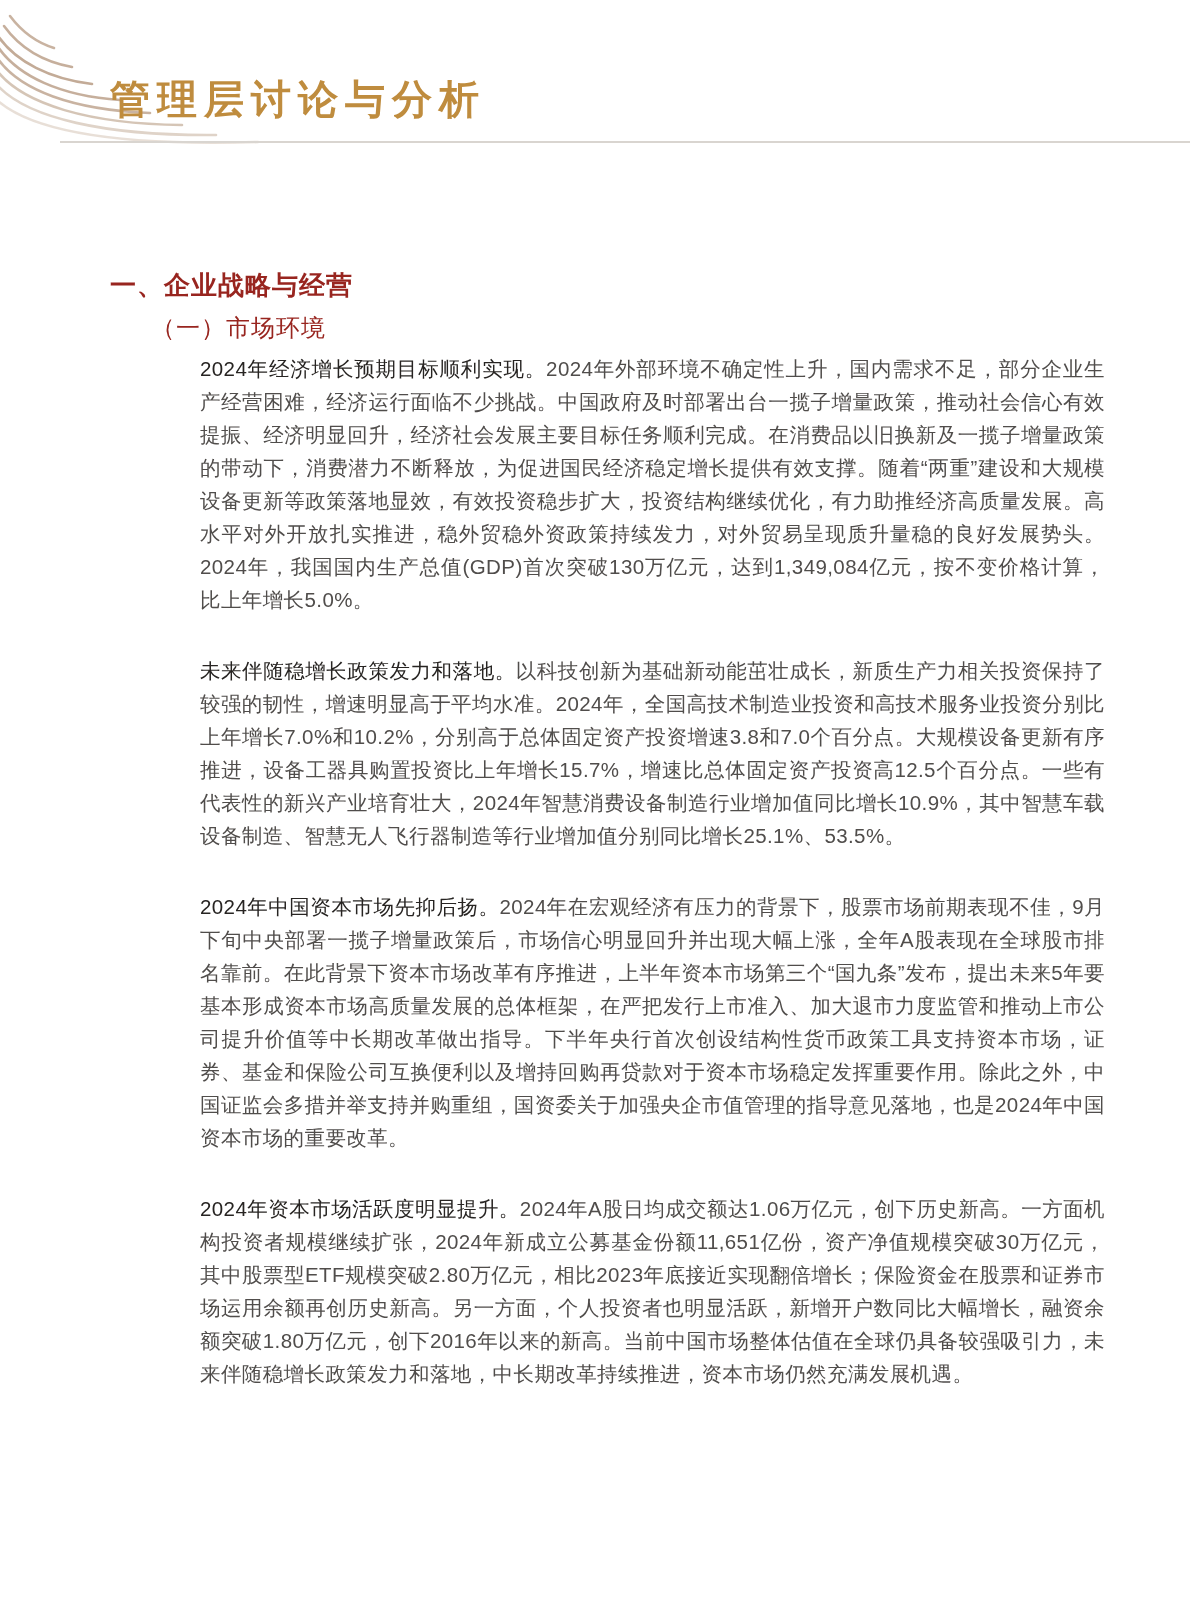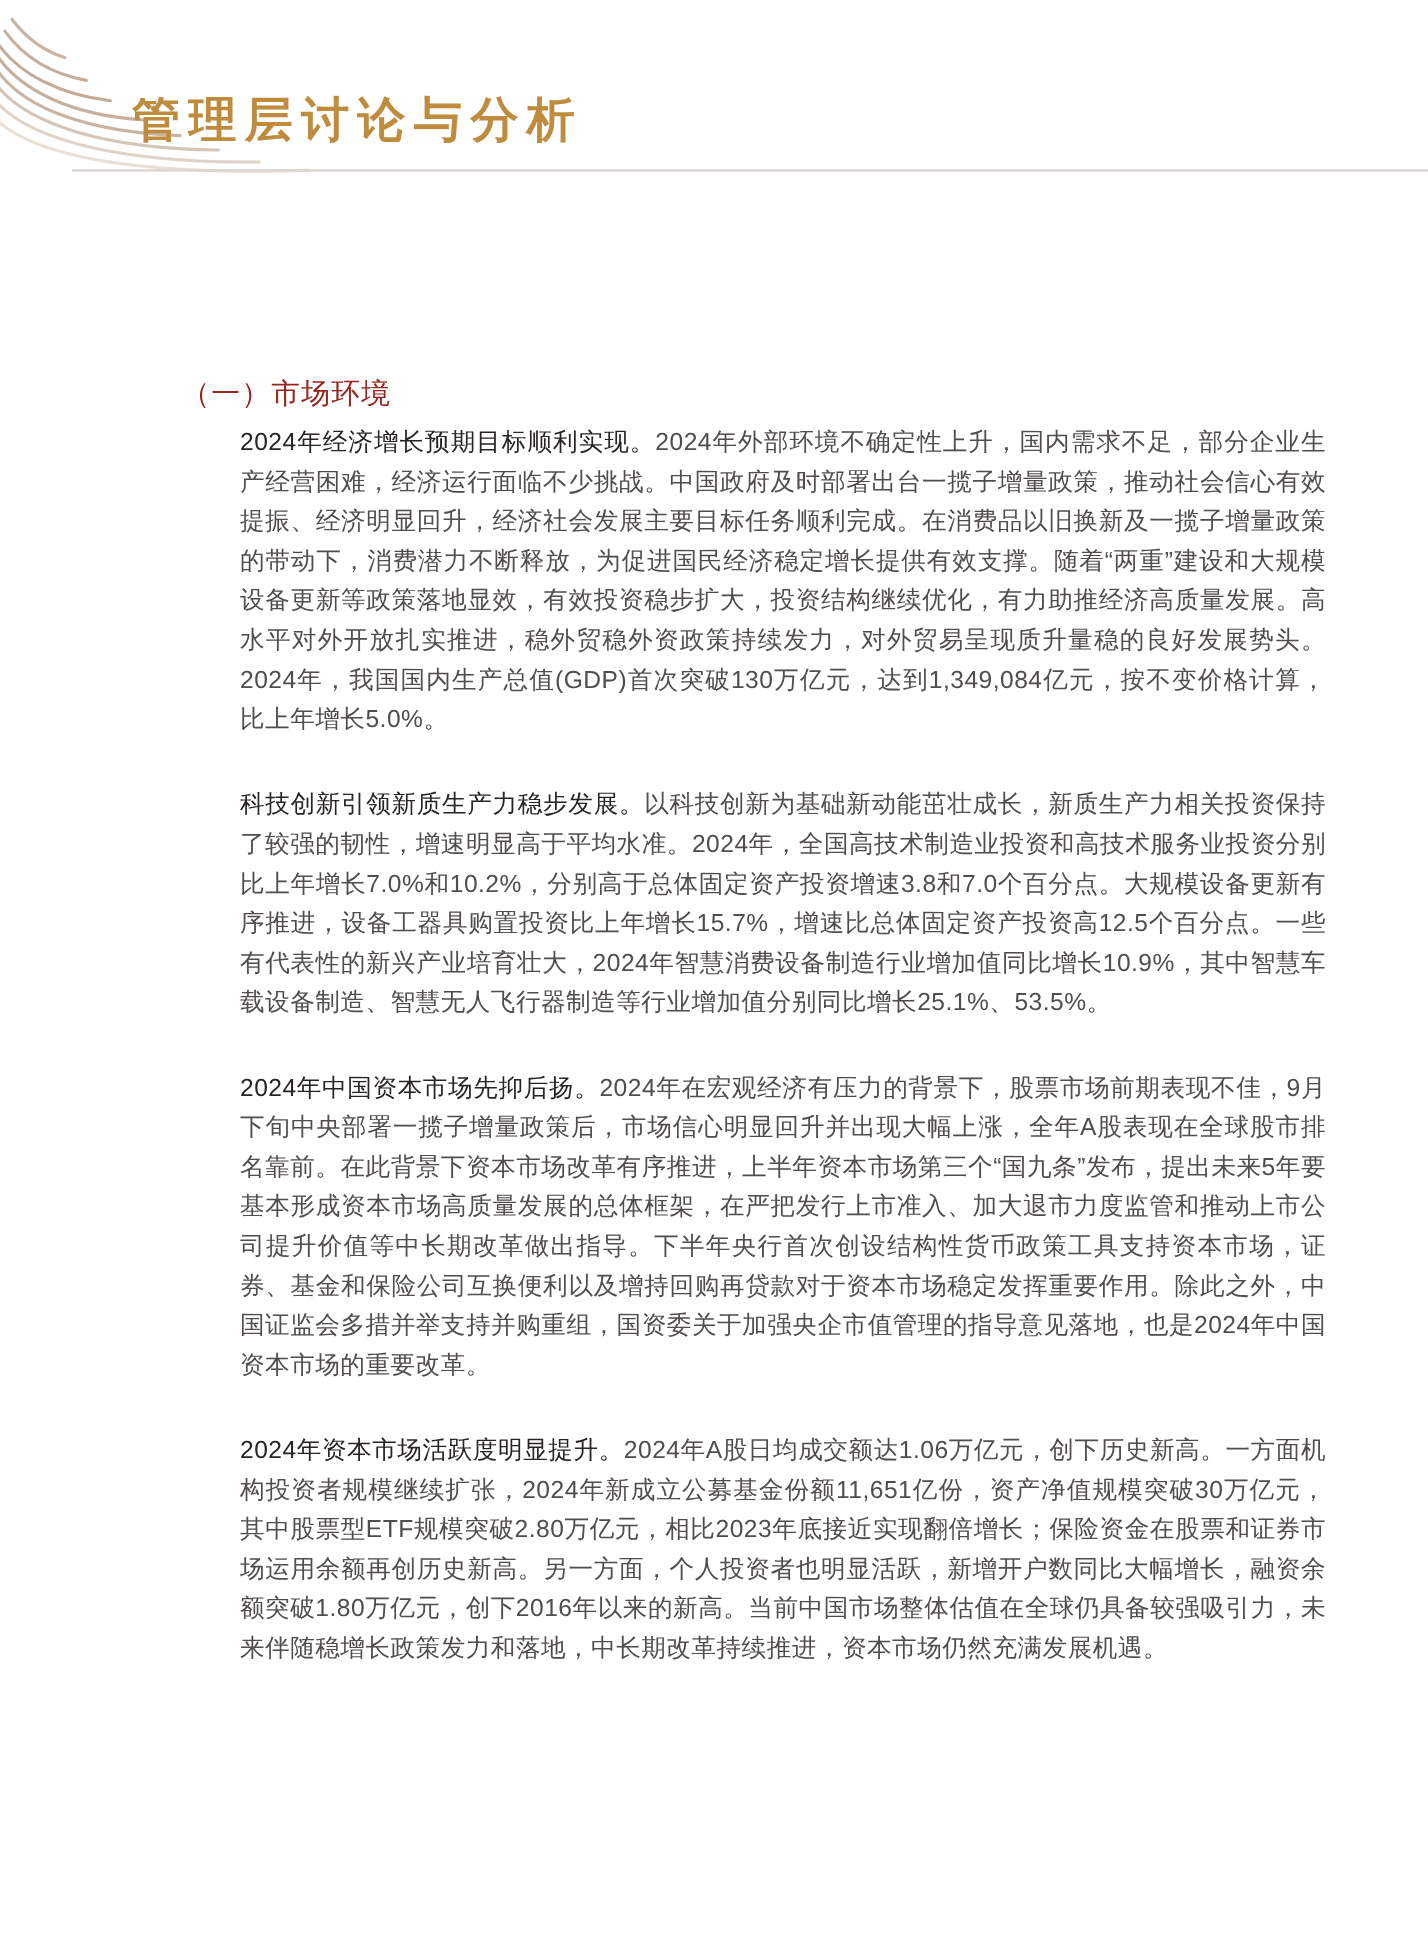--- a/index.html
+++ b/index.html
@@ -110,27 +110,28 @@
       <path d="M -2 72 C 24 104, 88 124, 182 125" opacity="0.8" stroke="#cbb6a4"></path>
       <path d="M -2 86 C 28 118, 104 136, 216 135" opacity="0.7" stroke="#d2c0b0"></path>
       <path d="M -2 101 C 34 132, 122 146, 258 142" opacity="0.6" stroke="#d8cabc"></path>
     </g>
   </svg>
 
   <h1 class="page-title">管理层讨论与分析</h1>
 
   <div class="header-divider"></div>
 
+  <h2 class="section-heading">一、企业战略与经营</h2>
 
   <h3 class="subsection-heading">（一）市场环境</h3>
 
   <main class="content">
     <p class="para"><strong class="lead">2024年经济增长预期目标顺利实现。</strong><span class="body-text">2024年外部环境不确定性上升，国内需求不足，部分企业生产经营困难，经济运行面临不少挑战。中国政府及时部署出台一揽子增量政策，推动社会信心有效提振、经济明显回升，经济社会发展主要目标任务顺利完成。在消费品以旧换新及一揽子增量政策的带动下，消费潜力不断释放，为促进国民经济稳定增长提供有效支撑。随着“两重”建设和大规模设备更新等政策落地显效，有效投资稳步扩大，投资结构继续优化，有力助推经济高质量发展。高水平对外开放扎实推进，稳外贸稳外资政策持续发力，对外贸易呈现质升量稳的良好发展势头。2024年，我国国内生产总值(GDP)首次突破130万亿元，达到1,349,084亿元，按不变价格计算，比上年增长5.0%。</span></p>
 
-    <p class="para"><strong class="lead">科技创新引领新质生产力稳步发展。</strong><span class="body-text">以科技创新为基础新动能茁壮成长，新质生产力相关投资保持了较强的韧性，增速明显高于平均水准。2024年，全国高技术制造业投资和高技术服务业投资分别比上年增长7.0%和10.2%，分别高于总体固定资产投资增速3.8和7.0个百分点。大规模设备更新有序推进，设备工器具购置投资比上年增长15.7%，增速比总体固定资产投资高12.5个百分点。一些有代表性的新兴产业培育壮大，2024年智慧消费设备制造行业增加值同比增长10.9%，其中智慧车载设备制造、智慧无人飞行器制造等行业增加值分别同比增长25.1%、53.5%。</span></p>
+    <p class="para"><strong class="lead">未来伴随稳增长政策发力和落地。</strong><span class="body-text">以科技创新为基础新动能茁壮成长，新质生产力相关投资保持了较强的韧性，增速明显高于平均水准。2024年，全国高技术制造业投资和高技术服务业投资分别比上年增长7.0%和10.2%，分别高于总体固定资产投资增速3.8和7.0个百分点。大规模设备更新有序推进，设备工器具购置投资比上年增长15.7%，增速比总体固定资产投资高12.5个百分点。一些有代表性的新兴产业培育壮大，2024年智慧消费设备制造行业增加值同比增长10.9%，其中智慧车载设备制造、智慧无人飞行器制造等行业增加值分别同比增长25.1%、53.5%。</span></p>
 
     <p class="para"><strong class="lead">2024年中国资本市场先抑后扬。</strong><span class="body-text">2024年在宏观经济有压力的背景下，股票市场前期表现不佳，9月下旬中央部署一揽子增量政策后，市场信心明显回升并出现大幅上涨，全年A股表现在全球股市排名靠前。在此背景下资本市场改革有序推进，上半年资本市场第三个“国九条”发布，提出未来5年要基本形成资本市场高质量发展的总体框架，在严把发行上市准入、加大退市力度监管和推动上市公司提升价值等中长期改革做出指导。下半年央行首次创设结构性货币政策工具支持资本市场，证券、基金和保险公司互换便利以及增持回购再贷款对于资本市场稳定发挥重要作用。除此之外，中国证监会多措并举支持并购重组，国资委关于加强央企市值管理的指导意见落地，也是2024年中国资本市场的重要改革。</span></p>
 
     <p class="para"><strong class="lead">2024年资本市场活跃度明显提升。</strong><span class="body-text">2024年A股日均成交额达1.06万亿元，创下历史新高。一方面机构投资者规模继续扩张，2024年新成立公募基金份额11,651亿份，资产净值规模突破30万亿元，其中股票型ETF规模突破2.80万亿元，相比2023年底接近实现翻倍增长；保险资金在股票和证券市场运用余额再创历史新高。另一方面，个人投资者也明显活跃，新增开户数同比大幅增长，融资余额突破1.80万亿元，创下2016年以来的新高。当前中国市场整体估值在全球仍具备较强吸引力，未来伴随稳增长政策发力和落地，中长期改革持续推进，资本市场仍然充满发展机遇。</span></p>
   </main>
 
   <div class="page-number">034</div>
 
 </div>
 

